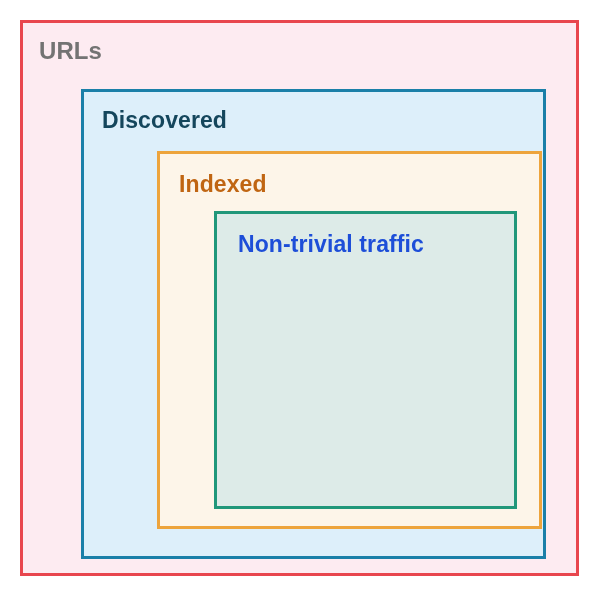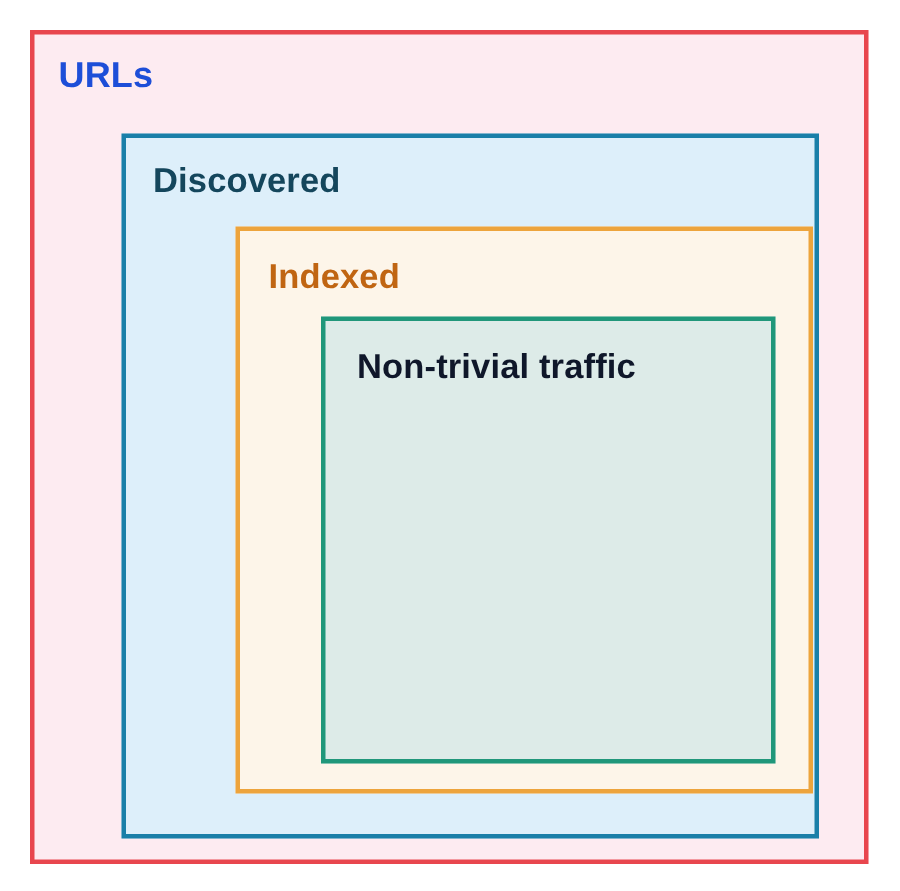--- a/index.html
+++ b/index.html
@@ -36,21 +36,21 @@
     width: 559px;
     height: 556px;
     border-width: 3px;
     border-color: #e8464e;
     background: #fdebf1;
   }
   #label-urls {
     left: 16px;
     top: 14px;
     font-size: 24px;
-    color: #1d4ed8;
+    color: #737373;
   }
 
   
   #box-discovered {
     left: 58px;
     top: 66px;
     width: 465px;
     height: 470px;
     border-width: 3px;
     border-color: #1a7fa8;
@@ -88,21 +88,21 @@
     width: 303px;
     height: 298px;
     border-width: 3px;
     border-color: #20977a;
     background: #ddebe8;
   }
   #label-traffic {
     left: 21px;
     top: 17px;
     font-size: 23px;
-    color: #0f172a;
+    color: #1d4ed8;
   }
 </style>
 </head>
 <body>
 
 <div id="canvas">
 
   <div class="nest-box" id="box-urls">
     <span class="nest-label" id="label-urls">URLs</span>
 

